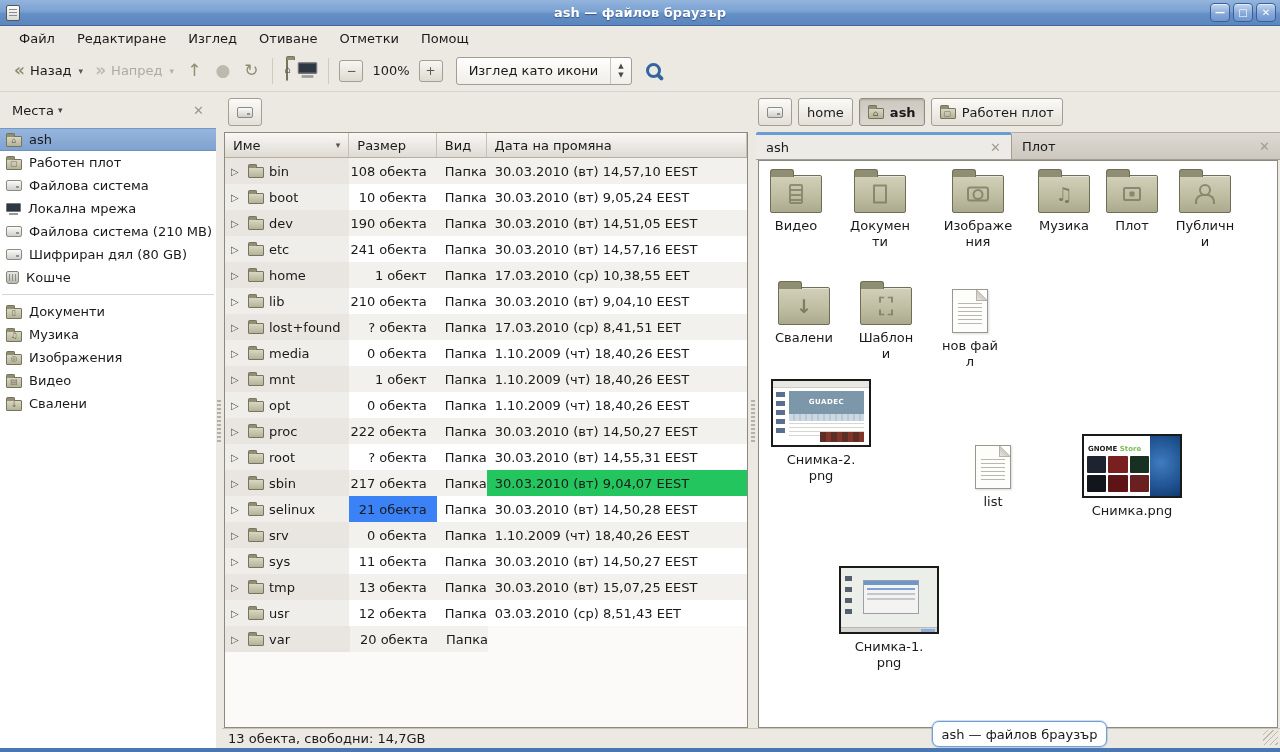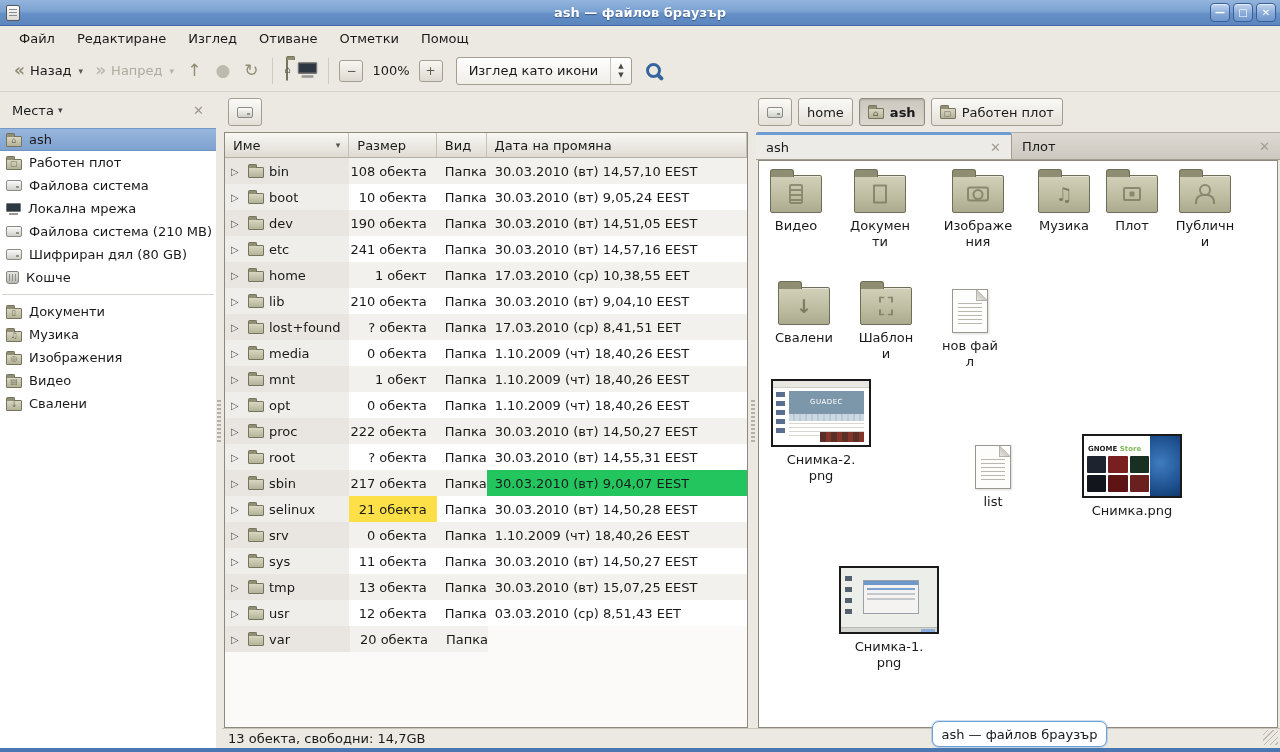--- a/index.html
+++ b/index.html
@@ -141,21 +141,21 @@
     box-shadow:1px 1px 2px rgba(0,0,0,.15); }
   .pagefile::before { content:""; position:absolute; right:0; top:0; width:10px; height:10px;
     background:linear-gradient(225deg,#fff 0 49%,#c9c6bd 50%,#e9e7e0 100%); border-left:1px solid #b5b2a9; border-bottom:1px solid #b5b2a9; }
   .pagefile::after { content:""; position:absolute; left:5px; right:5px; top:13px; height:24px;
     background:repeating-linear-gradient(180deg,#b9b7ae 0 1px,transparent 1px 4px); }
 
   .thumb { border:2px solid #1a1a1a; background:#fff; position:relative; overflow:hidden; }
   .thumb .bar { position:absolute; left:0; right:0; top:0; height:7px; background:#e9e7e2; border-bottom:1px solid #cfccc4; }
   .t-guadec .banner { position:absolute; left:16px; right:5px; top:10px; height:30px; background:#7d97aa; }
   .t-guadec .banner .btxt { position:absolute; left:0; right:0; top:7px; text-align:center; color:#fff;
-    font-size:7px; font-weight:normal; letter-spacing:.5px; }
+    font-size:7px; font-weight:bold; letter-spacing:.5px; }
   .t-guadec .skyline { position:absolute; left:16px; right:5px; top:33px; height:7px;
     background:repeating-linear-gradient(90deg,#cdd9e2 0 4px,#b9c9d5 4px 6px); }
   .t-guadec .lcol { position:absolute; left:3px; top:11px; width:9px; height:44px;
     background:repeating-linear-gradient(180deg,#5a6e90 0 5px,#fff 5px 9px); }
   .t-guadec .body { position:absolute; left:16px; right:5px; top:42px; height:16px;
     background:repeating-linear-gradient(180deg,#d8d6cf 0 1px,#fff 1px 4px); }
   .t-guadec .photos { position:absolute; right:5px; bottom:3px; width:44px; height:10px;
     background:repeating-linear-gradient(90deg,#5a3026 0 6px,#83352a 6px 11px); }
   .t-store .left { position:absolute; left:0; top:0; bottom:0; width:68px; background:#fff; }
   .t-store .brand { position:absolute; left:4px; top:9px; font-size:7px; font-weight:bold; color:#222; }
@@ -478,21 +478,21 @@
             <div class="tc size" style="width: 88px; background: rgb(243, 241, 237);">217 обекта</div>
             <div class="tc kind" style="width: 50px; background: rgb(243, 241, 237);">Папка</div>
             <div class="tc date" style="width: 262px; background: #22c55e;">30.03.2010 (вт)  9,04,07 EEST</div>
           </div>
           <div class="trow">
             <div class="tc name" style="width: 125px; background: rgb(240, 238, 234);">
               <span class="expander">▷</span>
               <span class="fi"></span>
               <span>selinux</span>
             </div>
-            <div class="tc size" style="width: 88px; background: #fde047;">21 обекта</div>
+            <div class="tc size" style="width: 88px; background: #3b82f6;">21 обекта</div>
             <div class="tc kind" style="width: 50px; background: rgb(255, 255, 255);">Папка</div>
             <div class="tc date" style="width: 262px; background: rgb(255, 255, 255);">30.03.2010 (вт) 14,50,28 EEST</div>
           </div>
           <div class="trow">
             <div class="tc name" style="width: 125px; background: rgb(233, 230, 225);">
               <span class="expander">▷</span>
               <span class="fi"></span>
               <span>srv</span>
             </div>
             <div class="tc size" style="width: 88px; background: rgb(243, 241, 237);">0 обекта</div>

